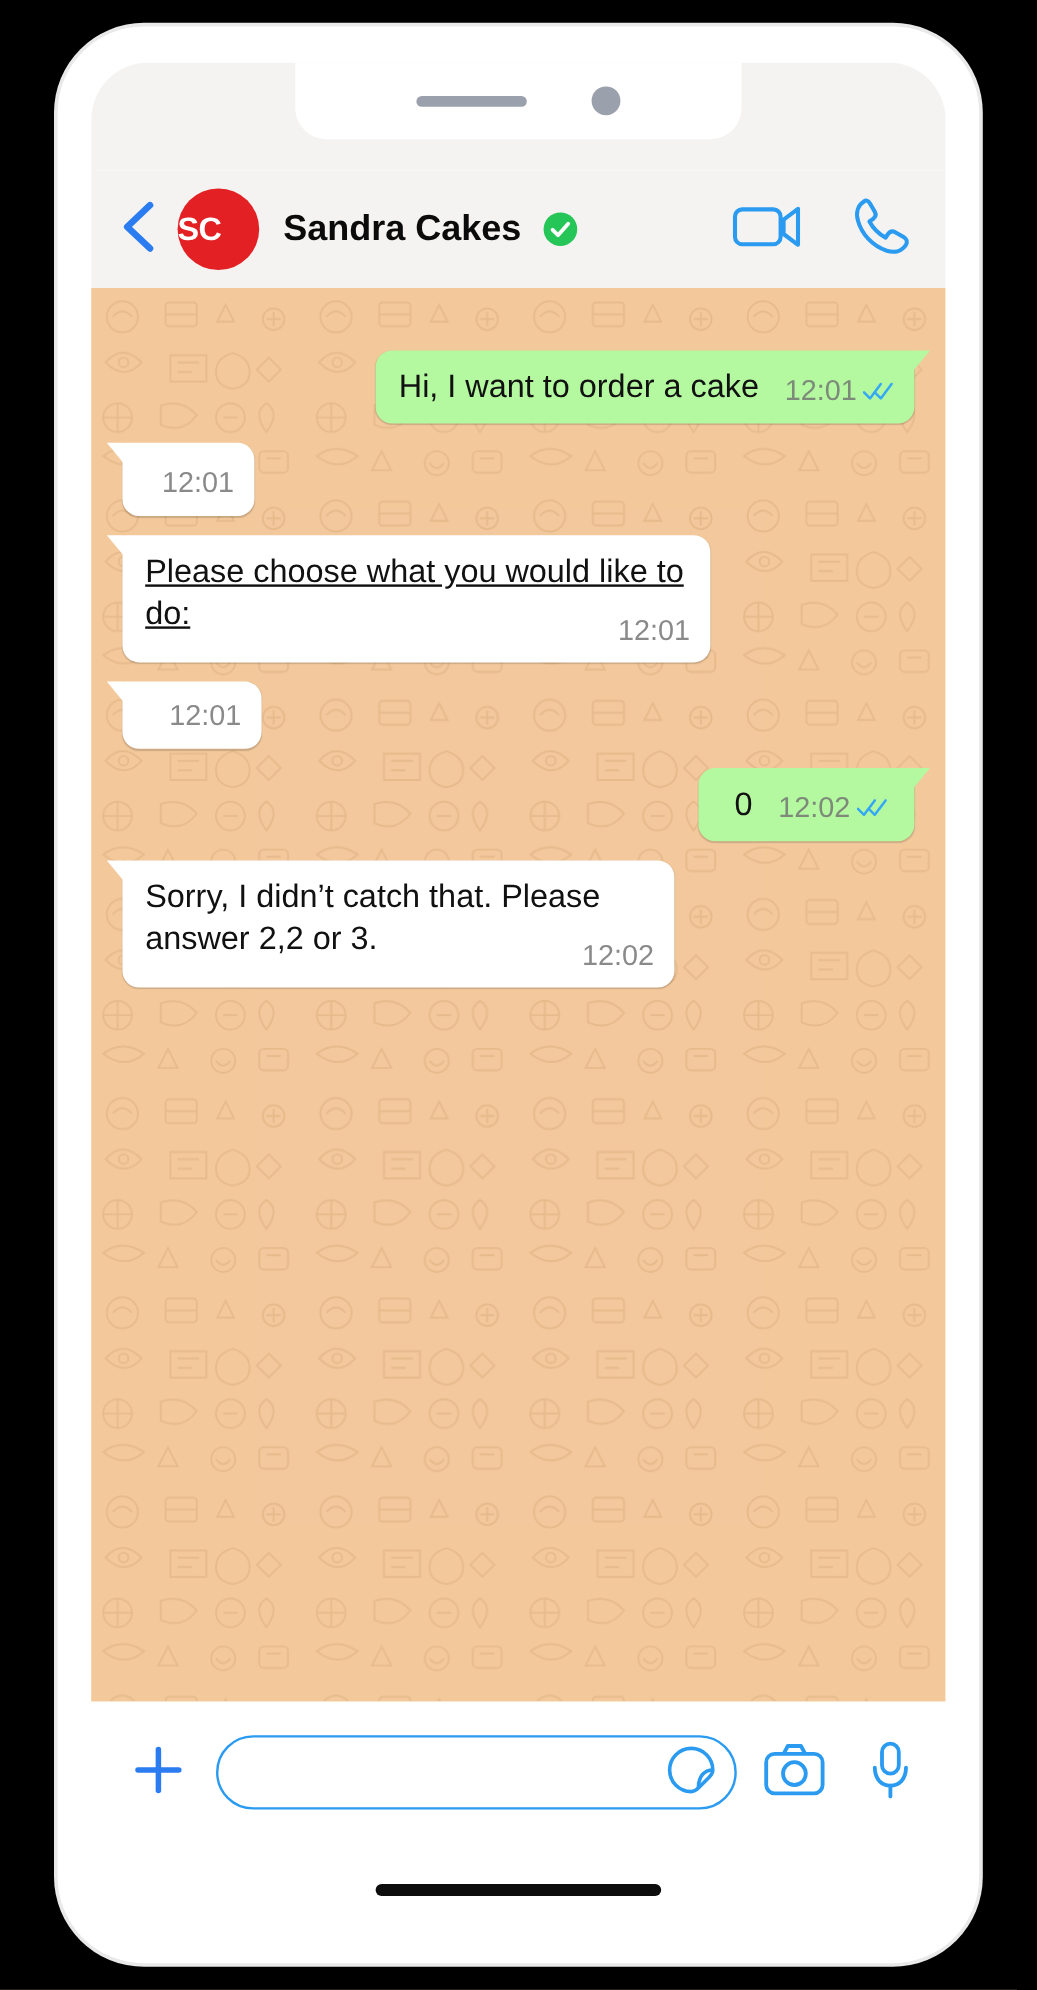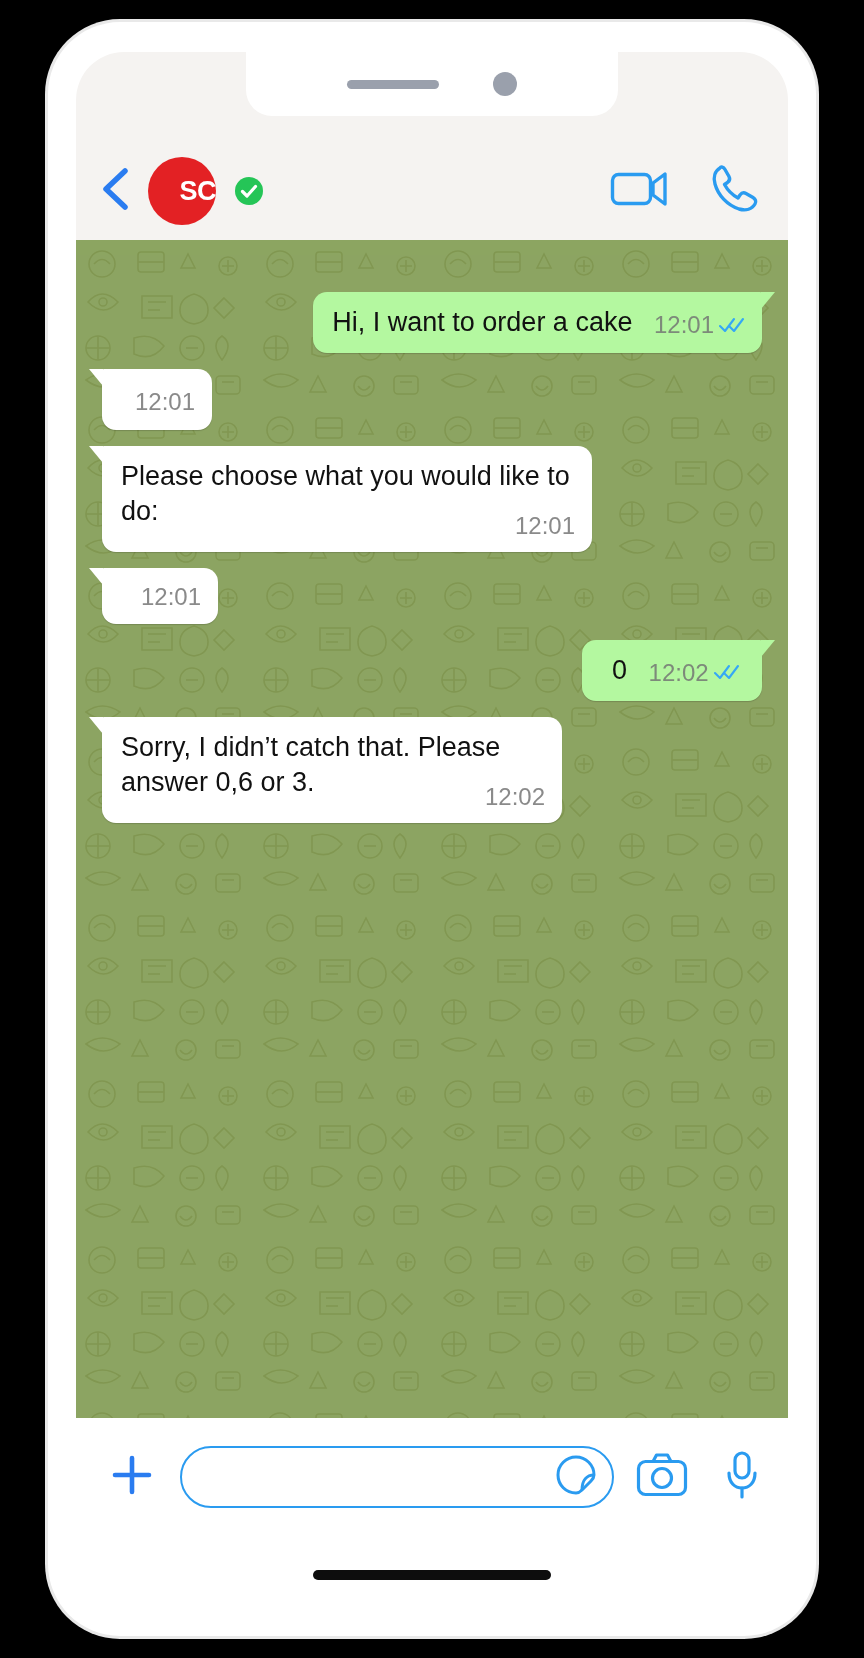--- a/index.html
+++ b/index.html
@@ -79,21 +79,21 @@
     flex: 0 0 auto;
     cursor: pointer;
   }
   #avatar {
     width: 68px; height: 68px;
     border-radius: 50%;
     background: #e32124;
     color: #ffffff;
     font-size: 27px;
     font-weight: bold;
-    display: flex; align-items: center; justify-content: flex-end;
+    display: flex; align-items: center; justify-content: flex-start;
     letter-spacing: -0.5px;
     flex: 0 0 auto;
     margin-left: 10px;
   }
   #contact-name {
     font-size: 30px;
     font-weight: bold;
     color: #0b0b0b;
     margin-left: 20px;
     white-space: nowrap;
@@ -111,21 +111,21 @@
     padding-right: 6px;
   }
   .header-action-icon { cursor: pointer; display: flex; }
 
   
   #chat-body {
     position: absolute;
     left: 0; top: 188px;
     width: 100%;
     height: 1178px;
-    background-color: #4d7c0f;
+    background-color: #fdba74;
     overflow: hidden;
   }
   #chat-wallpaper {
     position: absolute; inset: 0;
     opacity: 0.42;
   }
   #messages {
     position: relative;
     padding: 52px 26px 0 26px;
     display: flex;
@@ -262,20 +262,21 @@
           <svg width="34" height="46" viewBox="0 0 34 46">
             <polyline points="26,5 7,23 26,41" fill="none" stroke="#2a7cf0" stroke-width="5.5" stroke-linecap="round" stroke-linejoin="round"></polyline>
           </svg>
         </span>
       </div>
 
       <div id="avatar">
         <span>SC</span>
       </div>
 
+      <div id="contact-name">Sandra Cakes</div>
 
       <div id="verified-badge">
         <svg width="30" height="30" viewBox="0 0 30 30">
           <circle cx="15" cy="15" r="14" fill="#25c557"></circle>
           <polyline points="8.5,15.5 13,20 21.5,10.5" fill="none" stroke="#ffffff" stroke-width="3.2" stroke-linecap="round" stroke-linejoin="round"></polyline>
         </svg>
       </div>
 
       <div id="header-actions">
         <div class="header-action-icon">
@@ -356,21 +357,21 @@
 
         <div class="msg-row in">
           <div class="bubble in">
             <span class="meta">
               <span>12:01</span>
             </span>
           </div>
         </div>
 
         <div class="msg-row in">
-          <div class="bubble in" style="max-width:490px;">
+          <div class="bubble in" style="max-width:490px;text-decoration:underline;">
             <span class="bubble-text">Please choose what you would like to do:</span>
             <span class="meta meta-float">
               <span>12:01</span>
             </span>
           </div>
         </div>
 
         <div class="msg-row in">
           <div class="bubble in" style="max-width:380px; padding-left:25px;">
             <span class="meta meta-float" style="margin-top:-2px;">
@@ -389,21 +390,21 @@
                   <polyline points="1,9 6,14 15,2" fill="none" stroke="#35a8f5" stroke-width="2.1" stroke-linecap="round" stroke-linejoin="round"></polyline>
                   <polyline points="10,9 15,14 24,2" fill="none" stroke="#35a8f5" stroke-width="2.1" stroke-linecap="round" stroke-linejoin="round"></polyline>
                 </svg>
               </span>
             </span>
           </div>
         </div>
 
         <div class="msg-row in">
           <div class="bubble in" style="max-width:460px;">
-            <span class="bubble-text">Sorry, I didn’t catch that. Please answer 0,6 or 3.</span>
+            <span class="bubble-text">Sorry, I didn’t catch that. Please answer 2,2 or 3.</span>
             <span class="meta meta-float">
               <span>12:02</span>
             </span>
           </div>
         </div>
 
       </div>
     </div>
 
     <div id="input-bar">

